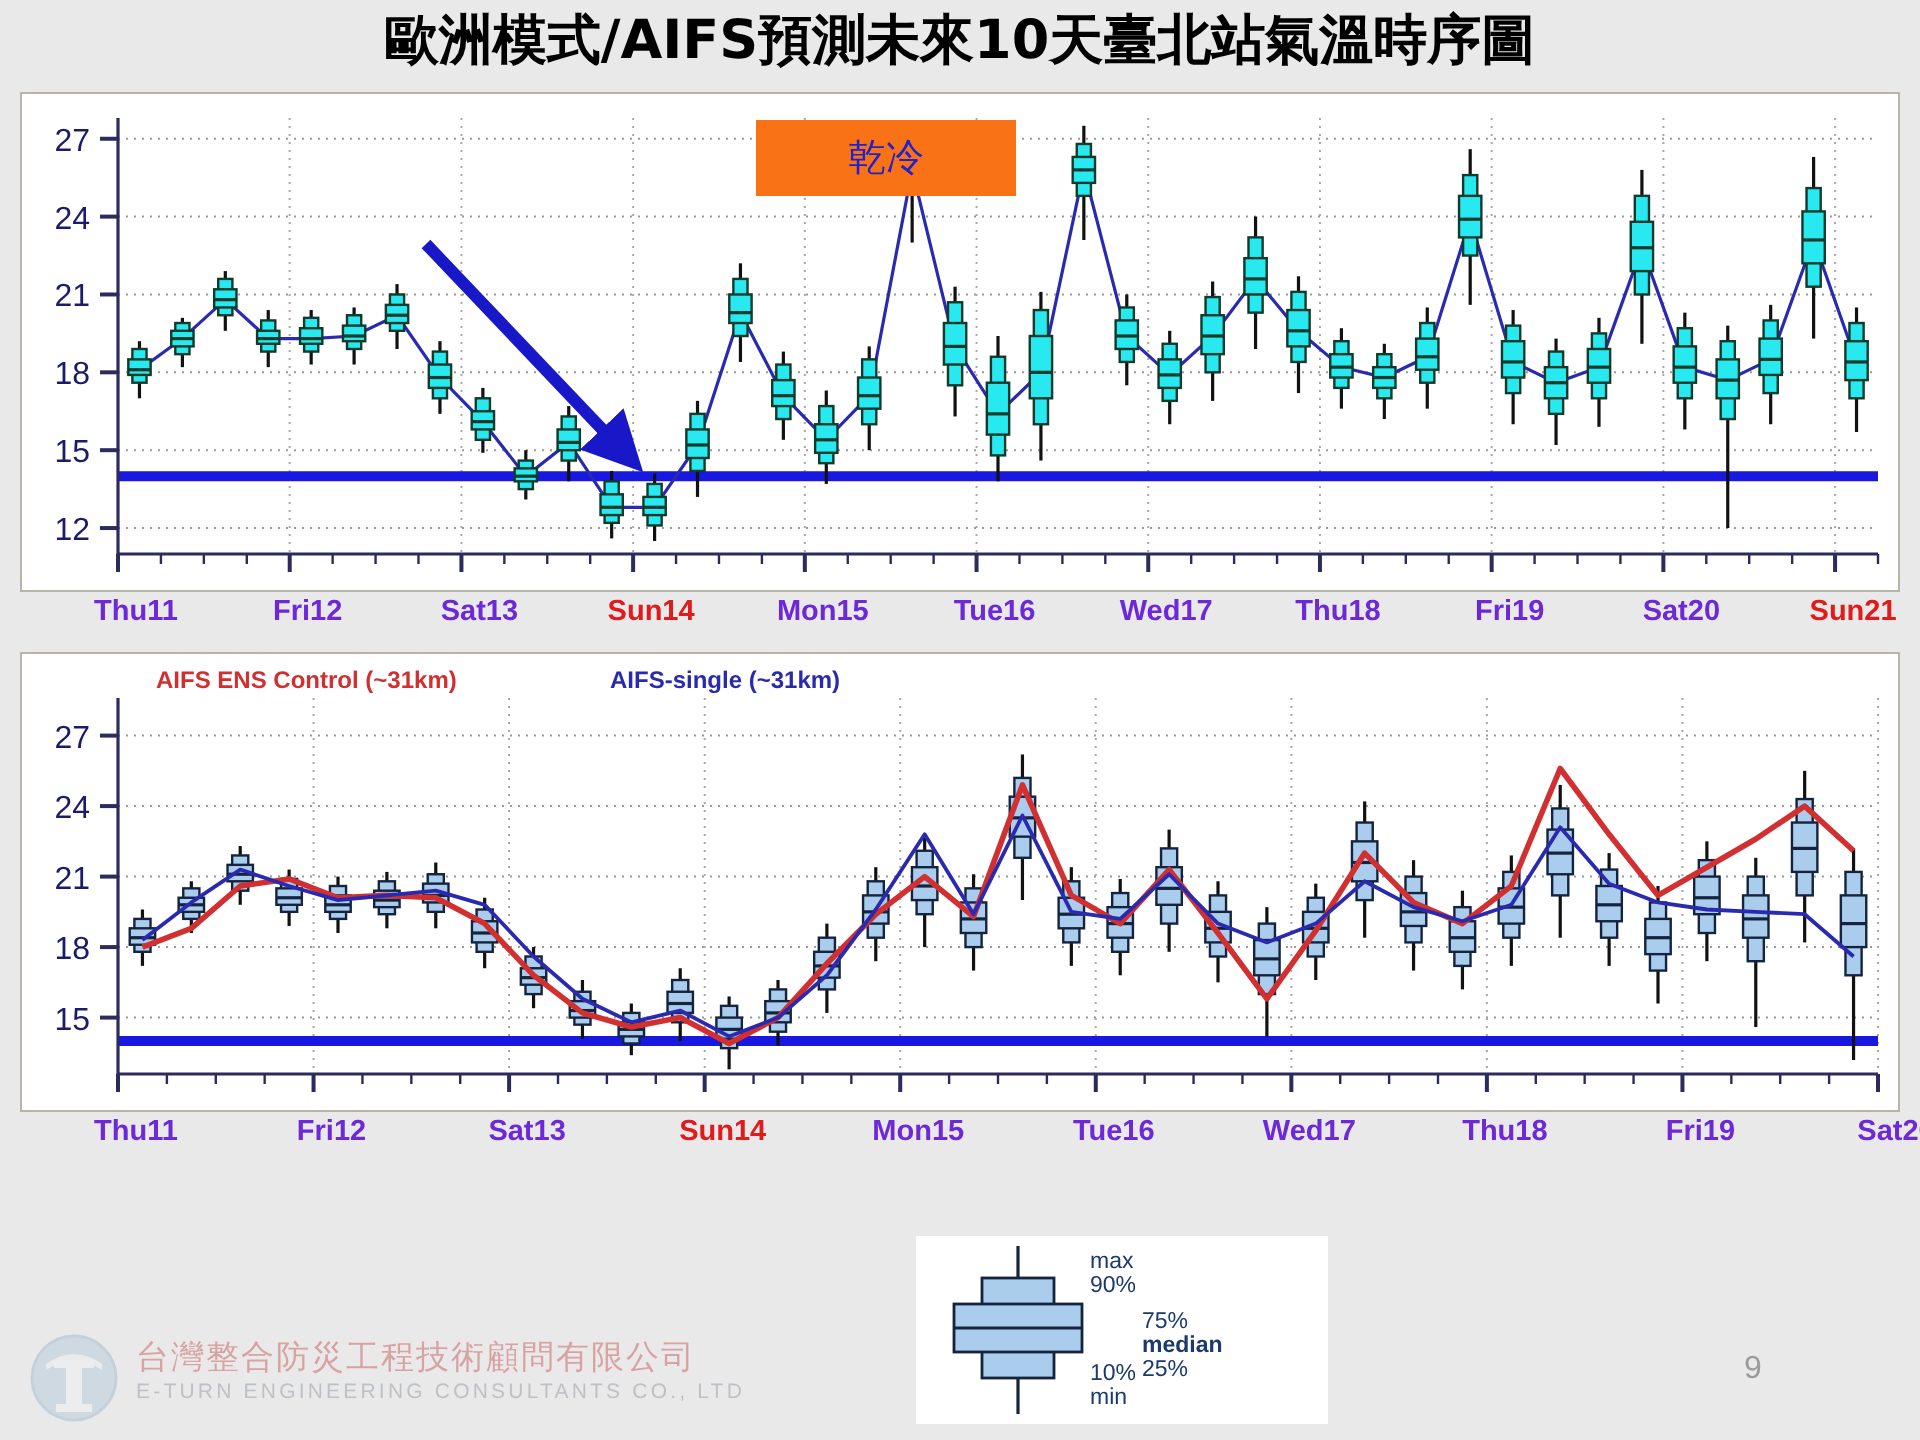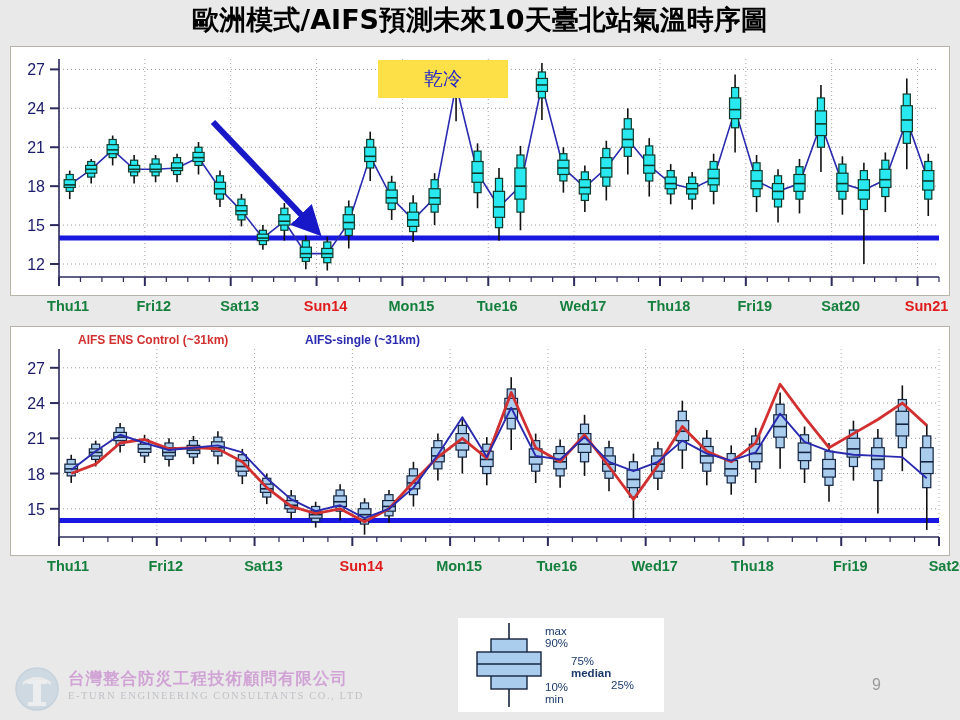--- a/index.html
+++ b/index.html
@@ -28,74 +28,74 @@
 
   .plotsvg{position:absolute;left:0;top:0;}
 
   
   .xstrip{position:absolute;left:10px;width:940px;height:24px;}
   #xstrip-top{top:298px;}
   #xstrip-bottom{top:558px;}
   .xlab{
     position:absolute;top:0;
     transform:translateX(-50%);
-    font-size:14.5px;font-weight:bold;color:#15803d;
+    font-size:14.5px;font-weight:bold;color:#6d28d9;
     white-space:nowrap;
     font-family:"Liberation Sans",sans-serif;
   }
   .xlab.wk{color:#e01b1b;}
 
   
   .inlegend{
     position:absolute;font-size:12px;font-weight:bold;white-space:nowrap;
     font-family:"Liberation Sans",sans-serif;
   }
   #leg-ens{left:78px;top:333px;color:#d23030;}
   #leg-single{left:305px;top:333px;color:#2a2ab0;}
 
   
   #anno-box{
     position:absolute;left:378px;top:60px;width:130px;height:38px;
-    background:#fde047;
+    background:#f97316;
     display:flex;align-items:center;justify-content:center;
   }
   #anno-text{
     font-size:19px;color:#2222cc;font-weight:normal;
     font-family:"DejaVu Sans","Liberation Sans",sans-serif;
   }
 
   
   #key{
     position:absolute;left:458px;top:618px;width:204px;height:92px;
     background:#ffffff;border:1px solid #ffffff;
   }
   #key .keytxt{
     position:absolute;font-size:11.5px;color:#1b3a6b;line-height:1.12;
     font-family:"Liberation Sans",sans-serif;white-space:nowrap;
   }
   #k-max{left:86px;top:6px;}
   #k-90{left:86px;top:18px;}
   #k-75{left:112px;top:36px;}
   #k-med{left:112px;top:48px;font-weight:bold;}
-  #k-25{left:112px;top:60px;margin-left:40px;}
+  #k-25{left:112px;top:60px;}
   #k-10{left:86px;top:62px;}
   #k-min{left:86px;top:74px;}
 
   
   #footer{position:absolute;left:14px;top:664px;width:420px;height:50px;opacity:.34;}
   #logo-mark{position:absolute;left:0;top:2px;width:46px;height:46px;}
   #footer-cn{
     position:absolute;left:54px;top:4px;
-    font-size:16.5px;font-weight:bold;color:#a21caf;letter-spacing:1px;
+    font-size:16.5px;font-weight:normal;color:#b91c1c;letter-spacing:1px;
     font-family:"DejaVu Sans","Liberation Sans",sans-serif;white-space:nowrap;
   }
   #footer-en{
     position:absolute;left:54px;top:26px;
     font-size:10.5px;color:#6a7480;letter-spacing:1.6px;
-    font-family:Liberation Serif, serif;white-space:nowrap;
+    font-family:Liberation Sans, sans-serif;white-space:nowrap;
   }
   #pagenum{
     position:absolute;left:872px;top:676px;
     font-size:16px;color:#9b9b9b;
     font-family:"Liberation Sans",sans-serif;
   }
 </style>
 </head>
 <body>
 

